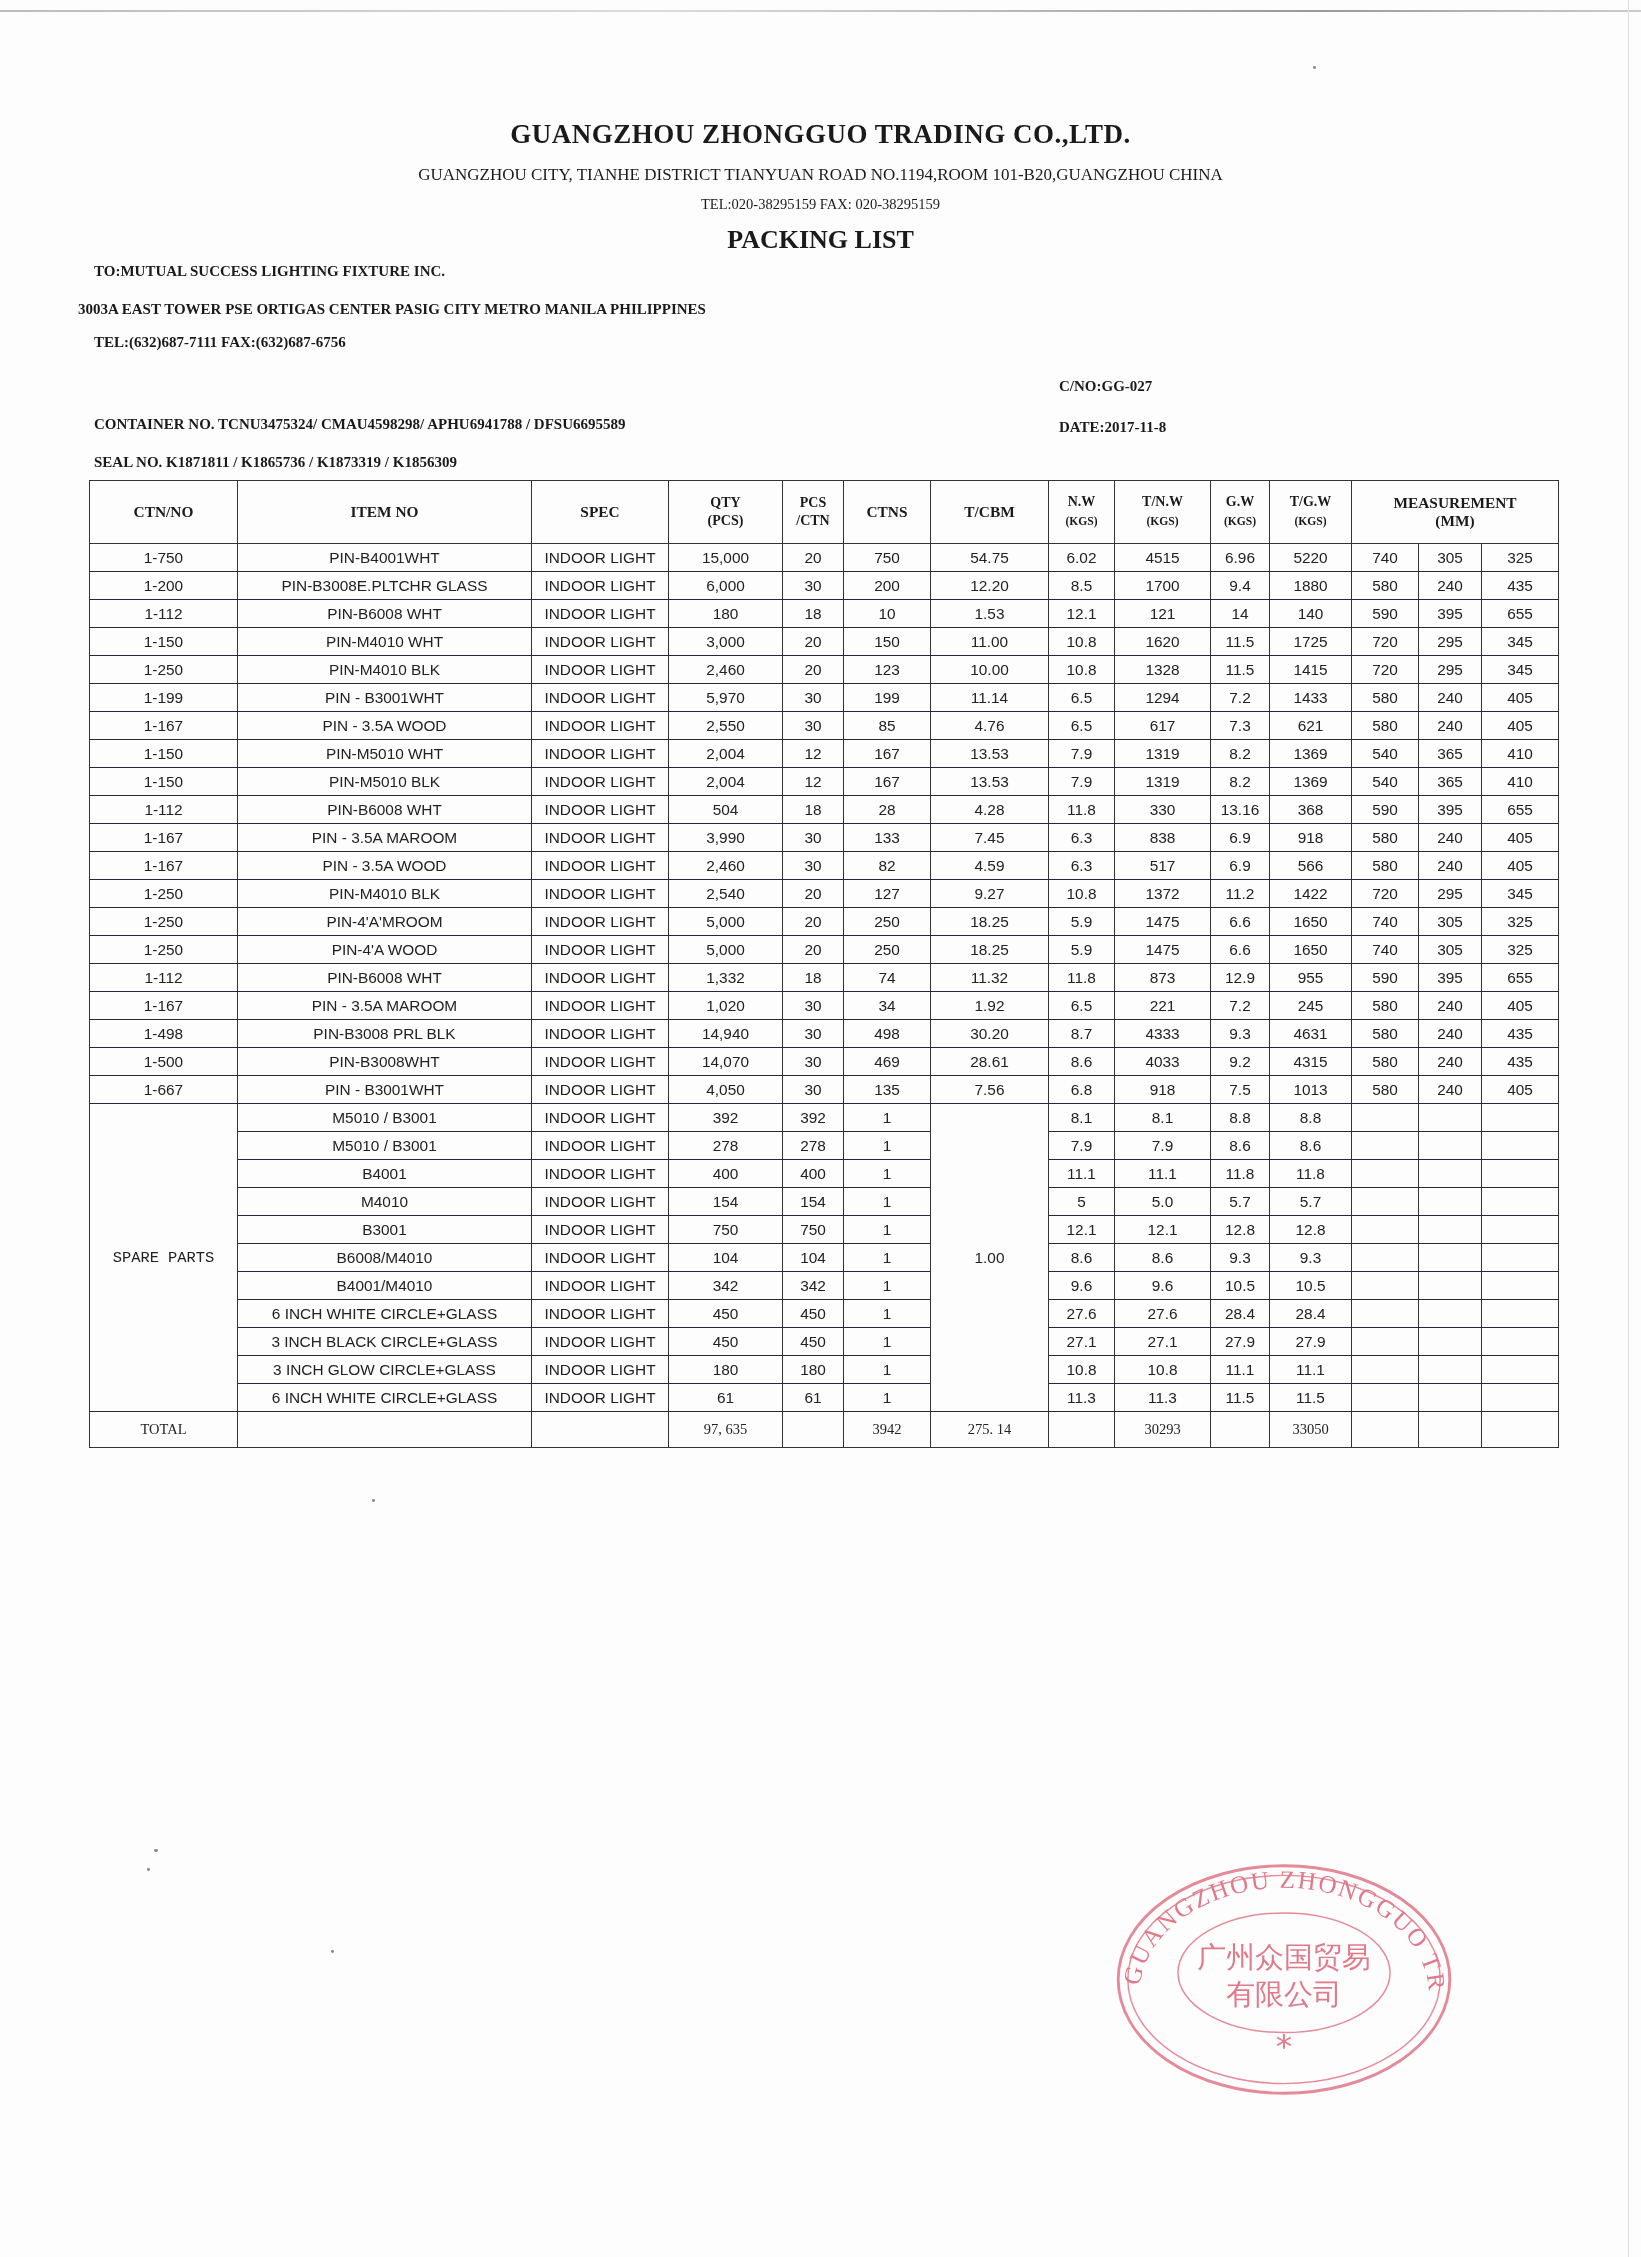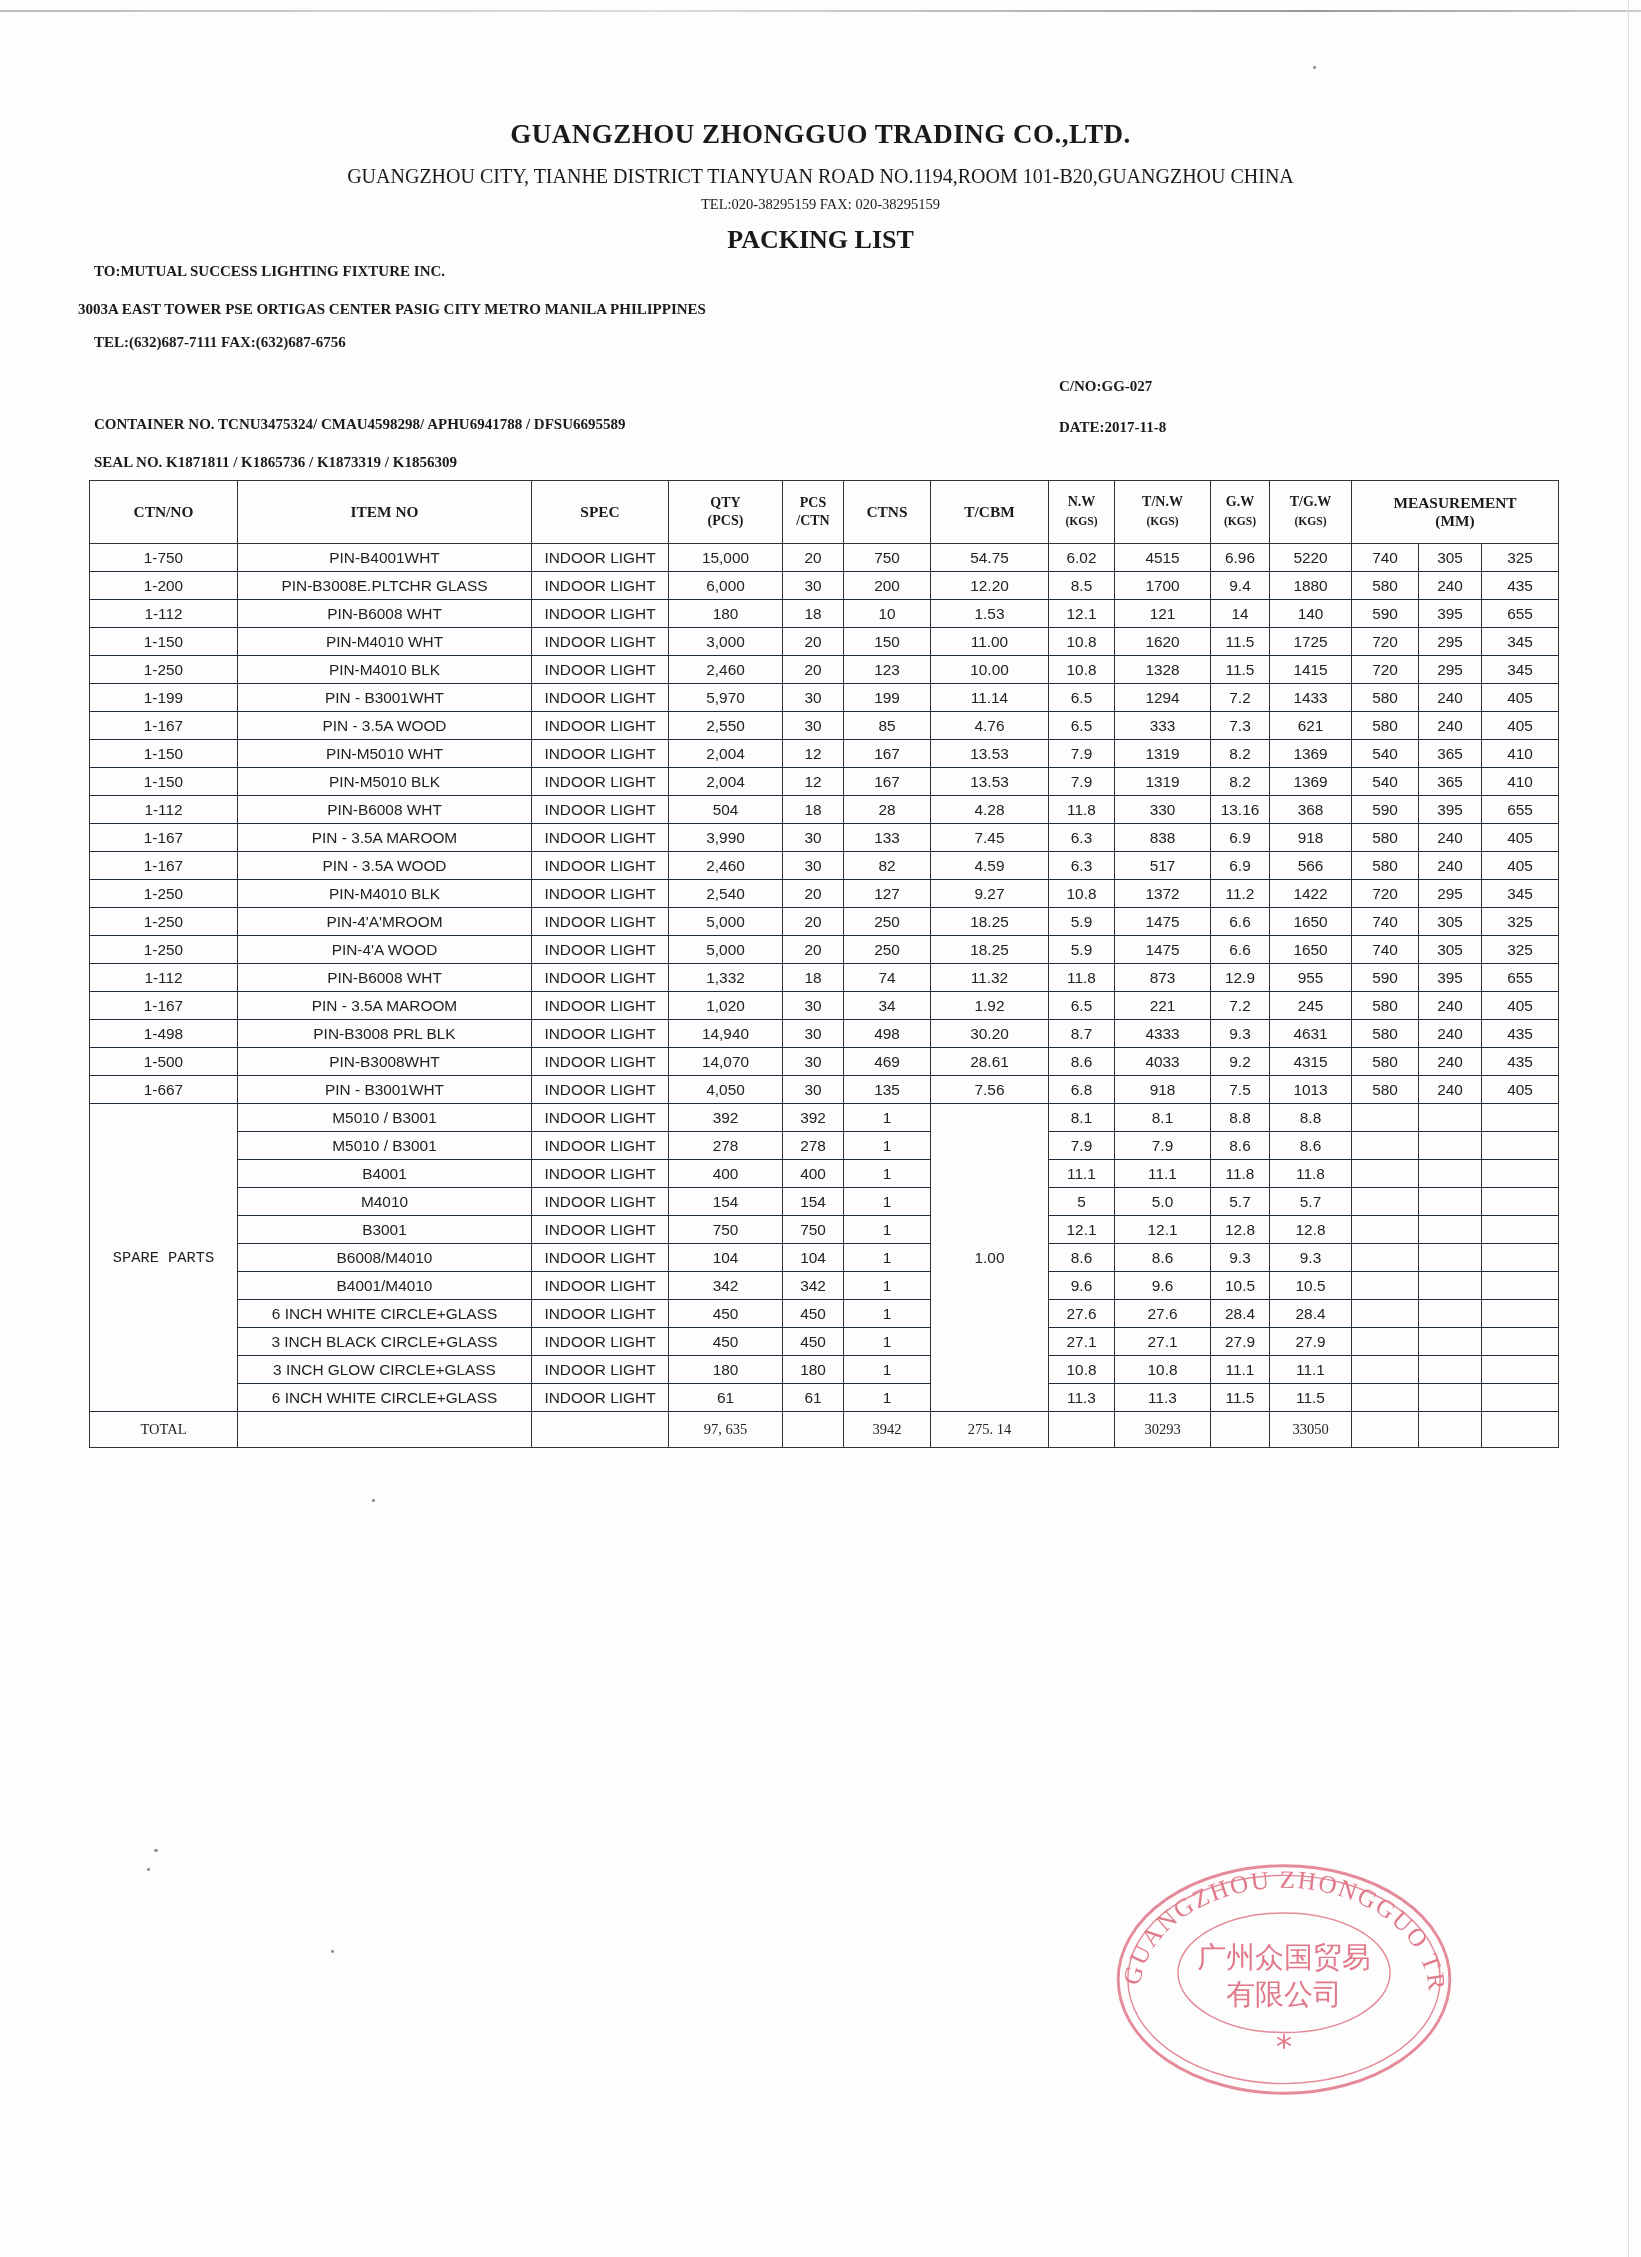--- a/index.html
+++ b/index.html
@@ -1,21 +1,21 @@
 <!DOCTYPE html>
 <html><head>
 <meta charset="utf-8">
 <style>
   html, body { margin:0; padding:0; }
   body { width:1641px; height:2257px; background:#fdfdfd; position:relative; overflow:hidden; font-family:"Liberation Serif", serif; color:#1a1a1a; }
   .topline { position:absolute; left:0; top:9.7px; width:1641px; height:1.9px; background:linear-gradient(to right,#bbb,#ddd 40%,#999 80%,#ccc); }
   .rightline { position:absolute; right:11.6px; top:0; width:1.9px; height:2257px; background:#ddd; }
   .hdr { position:absolute; left:0; width:1641px; text-align:center; font-family:"Liberation Serif", serif; font-weight:bold; }
   #company { top:119px; font-size:27px; letter-spacing:0.5px; }
-  #address { top:165px; font-size:20px; font-weight:normal; }
+  #address { top:165px; font-size:17px; font-weight:normal; }
   #tel { top:196px; font-size:14.5px; font-weight:normal; }
   #title { top:225px; font-size:26px; }
   .info { position:absolute; font-size:15px; font-weight:bold; white-space:nowrap; }
   #to { left:94px; top:263px; }
   #addr2 { left:78px; top:301px; }
   #tel2 { left:94px; top:334px; }
   #cno { left:1059px; top:378px; }
   #container { left:94px; top:416px; }
   #date { left:1059px; top:419px; }
   #seal { left:94px; top:454px; }
@@ -183,21 +183,21 @@
       </tr>
       <tr class="row">
         <td>1-167</td>
         <td>PIN - 3.5A WOOD</td>
         <td>INDOOR  LIGHT</td>
         <td>2,550</td>
         <td>30</td>
         <td>85</td>
         <td>4.76</td>
         <td>6.5</td>
-        <td>333</td>
+        <td>617</td>
         <td>7.3</td>
         <td>621</td>
         <td>580</td>
         <td>240</td>
         <td>405</td>
       </tr>
       <tr class="row">
         <td>1-150</td>
         <td>PIN-M5010 WHT</td>
         <td>INDOOR  LIGHT</td>

